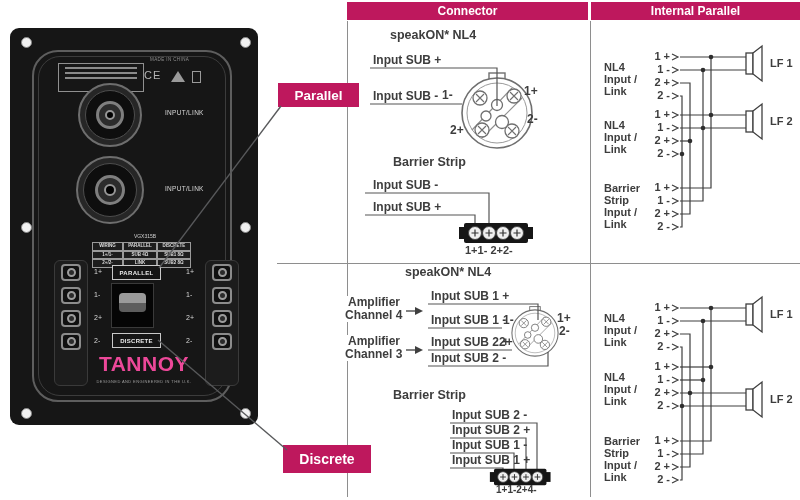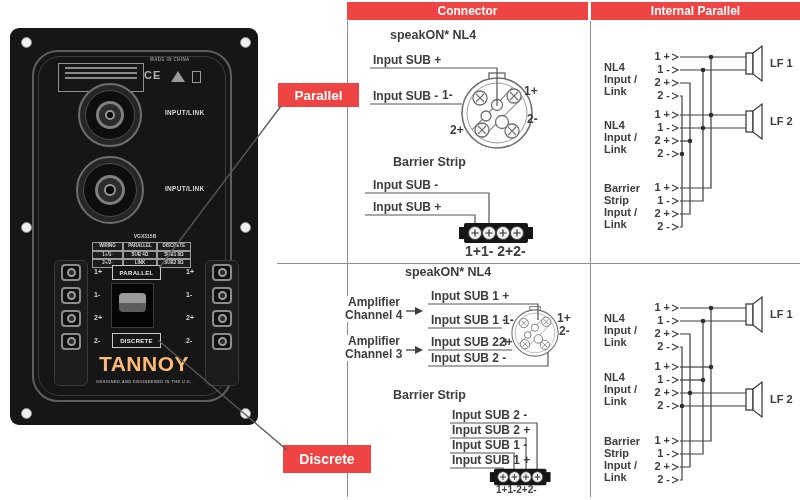--- a/index.html
+++ b/index.html
@@ -6,28 +6,28 @@
   #stage{position:relative;width:800px;height:500px;background:#fff;overflow:hidden;
          font-family:"Liberation Sans",sans-serif;}
   .a{position:absolute;}
   
   .lbl{position:absolute;font-weight:bold;font-size:12px;color:#3d3d3d;white-space:nowrap;line-height:1.1;}
   .ttl{font-size:12.5px;}
   .sch{position:absolute;font-weight:bold;font-size:11px;color:#3d3d3d;white-space:nowrap;line-height:1.1;}
   .pinr{width:26px;text-align:right;}
   .ampbg{background:#fff;padding:0 1px;}
   
-  .bar{position:absolute;background:#ef4444;color:#fff;font-weight:bold;
+  .bar{position:absolute;background:#be185d;color:#fff;font-weight:bold;
        display:flex;align-items:center;justify-content:center;}
   .rule{position:absolute;background:#8e8e8e;}
   
   #panel{position:absolute;left:10px;top:28px;width:248px;height:397px;background:#161616;border-radius:9px;}
   .screw{position:absolute;width:11px;height:11px;border-radius:50%;background:#f2f2f2;border:1px solid #8a8a8a;box-sizing:border-box;}
   .bezel{position:absolute;border-radius:26px;box-sizing:border-box;}
-  .ptxt{position:absolute;color:#d8d8d8;font-weight:bold;white-space:nowrap;}
+  .ptxt{position:absolute;color:#d8d8d8;font-weight:normal;white-space:nowrap;}
   .strip{position:absolute;width:34px;height:126px;background:#1c1c1c;border:1px solid #3a3a3a;border-radius:6px;box-sizing:border-box;}
   .term{position:absolute;width:20px;height:17px;border:2px solid #8c8c8c;border-radius:4px;background:#101010;box-sizing:border-box;display:flex;align-items:center;justify-content:center;}
   .term .c{width:9px;height:9px;border-radius:50%;border:2px solid #9c9c9c;background:#2a2a2a;box-sizing:border-box;}
   .swlab{position:absolute;width:47px;height:13px;border:1px solid #c9c9c9;color:#ececec;
          font-size:6px;font-weight:bold;display:flex;align-items:center;justify-content:center;background:#151515;letter-spacing:.3px;}
   .mini{position:absolute;left:92px;top:242px;display:grid;grid-template-columns:31px 34px 34px;grid-auto-rows:auto;}
   .mini div{border:0.5px solid #9a9a9a;font-size:4.5px;color:#dcdcdc;text-align:center;line-height:6.5px;height:6.5px;background:#1d1d1d;font-weight:bold;overflow:hidden;}
   .wline{width:72px;height:2px;background:#8a8a8a;margin:3px auto 0;}
   svg{position:absolute;left:0;top:0;}
 </style>
@@ -119,21 +119,21 @@
     <div class="ptxt" style="left:176px;top:263px;font-size:7px;">1-</div>
     <div class="ptxt" style="left:176px;top:286px;font-size:7px;">2+</div>
     <div class="ptxt" style="left:176px;top:309px;font-size:7px;">2-</div>
 
     <div class="swlab" style="left:102px;top:237px;">PARALLEL</div>
     <div class="a" style="left:101px;top:255px;width:43px;height:45px;background:#050505;border:1px solid #3a3a3a;box-sizing:border-box;">
       <div class="a" style="left:7px;top:9px;width:27px;height:19px;border-radius:4px;background:linear-gradient(#9a9a9a 0 55%,#5d5d5d 55%);"></div>
     </div>
     <div class="swlab" style="left:102px;top:305px;">DISCRETE</div>
 
-    <div class="ptxt" style="left:78px;top:324px;width:112px;text-align:center;font-size:21px;font-weight:900;color:#fdba74;letter-spacing:.5px;">TANNOY</div>
+    <div class="ptxt" style="left:78px;top:324px;width:112px;text-align:center;font-size:21px;font-weight:900;color:#ec4899;letter-spacing:.5px;">TANNOY</div>
     <div class="ptxt" style="left:66px;top:351px;width:136px;text-align:center;font-size:4px;color:#9b9b9b;letter-spacing:.4px;">DESIGNED AND ENGINEERED IN THE U.K.</div>
   </div>
 
   <div class="bar" style="left:347px;top:2px;width:241px;height:18px;font-size:12px;">
       <span>Connector</span>
     </div>
   <div class="bar" style="left:591px;top:2px;width:209px;height:18px;font-size:12px;">
       <span>Internal Parallel</span>
     </div>
   <div class="rule" style="left:347px;top:21px;width:1px;height:476px;"></div>
@@ -309,41 +309,41 @@
   <div class="lbl ttl" style="left:390px;top:29px;">speakON* NL4</div>
   <div class="lbl" style="left:373px;top:54px;">Input SUB +</div>
   <div class="lbl" style="left:373px;top:90px;">Input SUB -</div>
   <div class="lbl" style="left:442px;top:89px;">1-</div>
   <div class="lbl" style="left:524px;top:85px;">1+</div>
   <div class="lbl" style="left:527px;top:113px;">2-</div>
   <div class="lbl" style="left:450px;top:124px;">2+</div>
   <div class="lbl ttl" style="left:393px;top:156px;">Barrier Strip</div>
   <div class="lbl" style="left:373px;top:179px;">Input SUB -</div>
   <div class="lbl" style="left:373px;top:201px;">Input SUB +</div>
-  <div class="lbl" style="left:465px;top:244px;font-size:14px;text-align:right;">1+1- 2+2-</div>
+  <div class="lbl" style="left:465px;top:244px;font-size:11px;text-align:right;">1+1- 2+2-</div>
 
   <div class="lbl ttl" style="left:405px;top:266px;">speakON* NL4</div>
   <div class="lbl ampbg" style="left:347px;top:296px;">Amplifier</div>
   <div class="lbl ampbg" style="left:344px;top:309px;">Channel 4</div>
   <div class="lbl ampbg" style="left:347px;top:335px;">Amplifier</div>
   <div class="lbl ampbg" style="left:344px;top:348px;">Channel 3</div>
   <div class="lbl" style="left:431px;top:290px;">Input SUB 1 +</div>
   <div class="lbl" style="left:431px;top:314px;">Input SUB 1 -</div>
   <div class="lbl" style="left:431px;top:336px;">Input SUB 2 +</div>
   <div class="lbl" style="left:431px;top:352px;">Input SUB 2 -</div>
   <div class="lbl" style="left:503px;top:314px;">1-</div>
   <div class="lbl" style="left:557px;top:312px;">1+</div>
   <div class="lbl" style="left:559px;top:325px;">2-</div>
   <div class="lbl" style="left:499px;top:336px;">2+</div>
   <div class="lbl ttl" style="left:393px;top:389px;">Barrier Strip</div>
   <div class="lbl" style="left:452px;top:409px;">Input SUB 2 -</div>
   <div class="lbl" style="left:452px;top:424px;">Input SUB 2 +</div>
   <div class="lbl" style="left:452px;top:439px;">Input SUB 1 -</div>
   <div class="lbl" style="left:452px;top:454px;">Input SUB 1 +</div>
-  <div class="lbl" style="left:496px;top:484px;font-size:10px;">1+1-2+2-</div>
+  <div class="lbl" style="left:496px;top:484px;font-size:10px;">1+1-2+4-</div>
 
   <div class="sch" style="left:604px;top:61px;">NL4</div>
   <div class="sch" style="left:604px;top:73px;">Input /</div>
   <div class="sch" style="left:604px;top:85px;">Link</div>
   <div class="sch pinr" style="left:644px;top:50px;">1 +</div>
   <div class="sch pinr" style="left:644px;top:63px;">1 -</div>
   <div class="sch pinr" style="left:644px;top:76px;">2 +</div>
   <div class="sch pinr" style="left:644px;top:89px;">2 -</div>
   <div class="sch" style="left:770px;top:57px;">LF 1</div>
   <div class="sch" style="left:604px;top:119px;">NL4</div>

